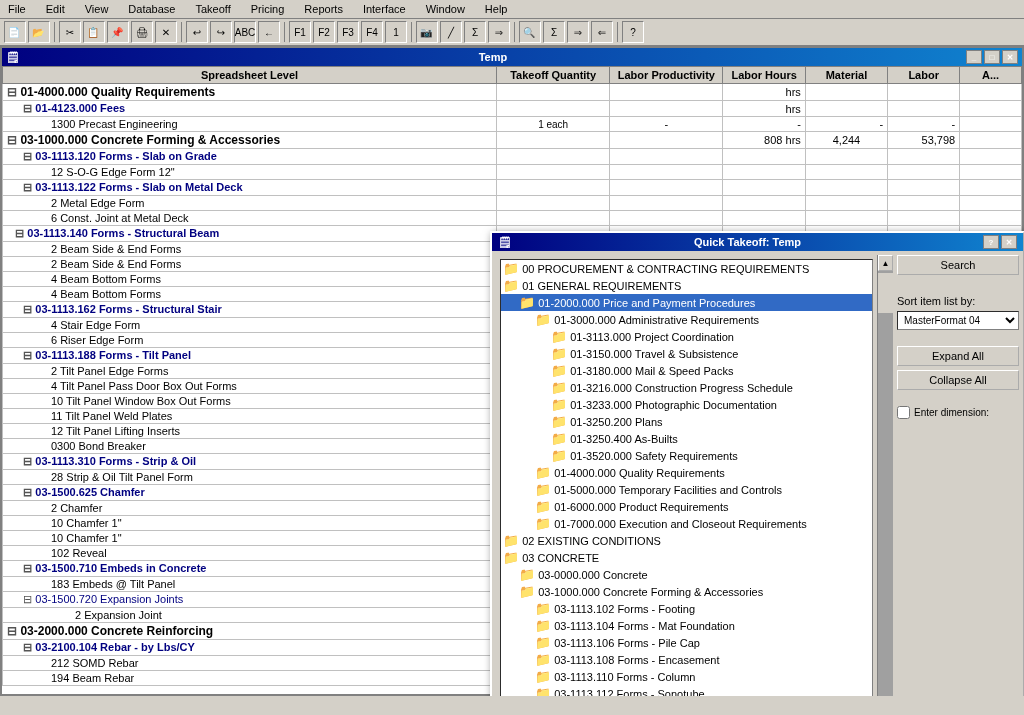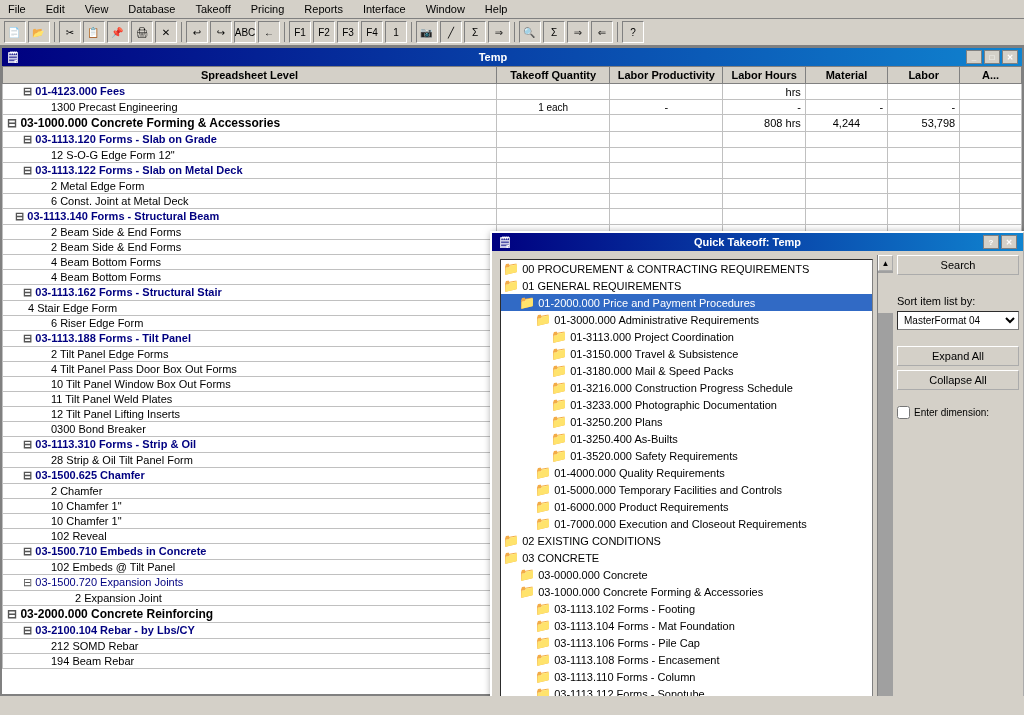--- a/index.html
+++ b/index.html
@@ -271,20 +271,29 @@
               <th class="col-spreadsheet">Spreadsheet Level</th>
               <th class="col-takeoff">Takeoff Quantity</th>
               <th class="col-labor-prod">Labor Productivity</th>
               <th class="col-labor-hrs">Labor Hours</th>
               <th class="col-material">Material</th>
               <th class="col-labor">Labor</th>
               <th class="col-amount">A...</th>
             </tr>
           </thead>
           <tbody id="table-body">
+          <tr>
+                <td style="font-weight: bold; font-size: 12px; padding-left: 4px;"><span style="color: rgb(85, 85, 85);">⊟ </span>01-4000.000  Quality Requirements</td>
+                <td style="text-align: center; font-size: 11px;"></td>
+                <td style="text-align: center; font-size: 11px;"></td>
+                <td style="text-align: right; font-size: 11px;">hrs</td>
+                <td style="text-align: right; font-size: 11px;"></td>
+                <td style="text-align: right; font-size: 11px;"></td>
+                <td style="text-align: right; font-size: 11px;"></td>
+              </tr>
               <tr>
                 <td style="font-weight: bold; color: rgb(0, 0, 128); padding-left: 20px;"><span style="color: rgb(85, 85, 85);">⊟ </span>01-4123.000  Fees</td>
                 <td style="text-align: center; font-size: 11px;"></td>
                 <td style="text-align: center; font-size: 11px;"></td>
                 <td style="text-align: right; font-size: 11px;">hrs</td>
                 <td style="text-align: right; font-size: 11px;"></td>
                 <td style="text-align: right; font-size: 11px;"></td>
                 <td style="text-align: right; font-size: 11px;"></td>
               </tr>
               <tr>
@@ -398,21 +407,21 @@
               <tr>
                 <td style="font-weight: bold; color: rgb(0, 0, 128); padding-left: 20px;"><span style="color: rgb(85, 85, 85);">⊟ </span>03-1113.162  Forms - Structural Stair</td>
                 <td style="text-align: center; font-size: 11px;"></td>
                 <td style="text-align: center; font-size: 11px;"></td>
                 <td style="text-align: right; font-size: 11px;"></td>
                 <td style="text-align: right; font-size: 11px;"></td>
                 <td style="text-align: right; font-size: 11px;"></td>
                 <td style="text-align: right; font-size: 11px;"></td>
               </tr>
               <tr>
-                <td style="padding-left: 25px;">4  Stair Edge Form</td>
+                <td style="padding-left: 48px;">4  Stair Edge Form</td>
                 <td style="text-align: center; font-size: 11px;"></td>
                 <td style="text-align: center; font-size: 11px;"></td>
                 <td style="text-align: right; font-size: 11px;"></td>
                 <td style="text-align: right; font-size: 11px;"></td>
                 <td style="text-align: right; font-size: 11px;"></td>
                 <td style="text-align: right; font-size: 11px;"></td>
               </tr>
               <tr>
                 <td style="padding-left: 48px;">6  Riser Edge Form</td>
                 <td style="text-align: center; font-size: 11px;"></td>
@@ -551,21 +560,21 @@
               <tr>
                 <td style="font-weight: bold; color: rgb(0, 0, 128); padding-left: 20px;"><span style="color: rgb(85, 85, 85);">⊟ </span>03-1500.710  Embeds in Concrete</td>
                 <td style="text-align: center; font-size: 11px;"></td>
                 <td style="text-align: center; font-size: 11px;"></td>
                 <td style="text-align: right; font-size: 11px;"></td>
                 <td style="text-align: right; font-size: 11px;"></td>
                 <td style="text-align: right; font-size: 11px;"></td>
                 <td style="text-align: right; font-size: 11px;"></td>
               </tr>
               <tr>
-                <td style="padding-left: 48px;">102  Embeds @ Tilt Panel</td>
+                <td style="padding-left: 48px;">183  Embeds @ Tilt Panel</td>
                 <td style="text-align: center; font-size: 11px;"></td>
                 <td style="text-align: center; font-size: 11px;"></td>
                 <td style="text-align: right; font-size: 11px;"></td>
                 <td style="text-align: right; font-size: 11px;"></td>
                 <td style="text-align: right; font-size: 11px;"></td>
                 <td style="text-align: right; font-size: 11px;"></td>
               </tr>
               <tr>
                 <td style="font-weight: normal; color: rgb(0, 0, 128); padding-left: 20px;"><span style="color: rgb(85, 85, 85);">⊟ </span>03-1500.720  Expansion Joints</td>
                 <td style="text-align: center; font-size: 11px;"></td>

